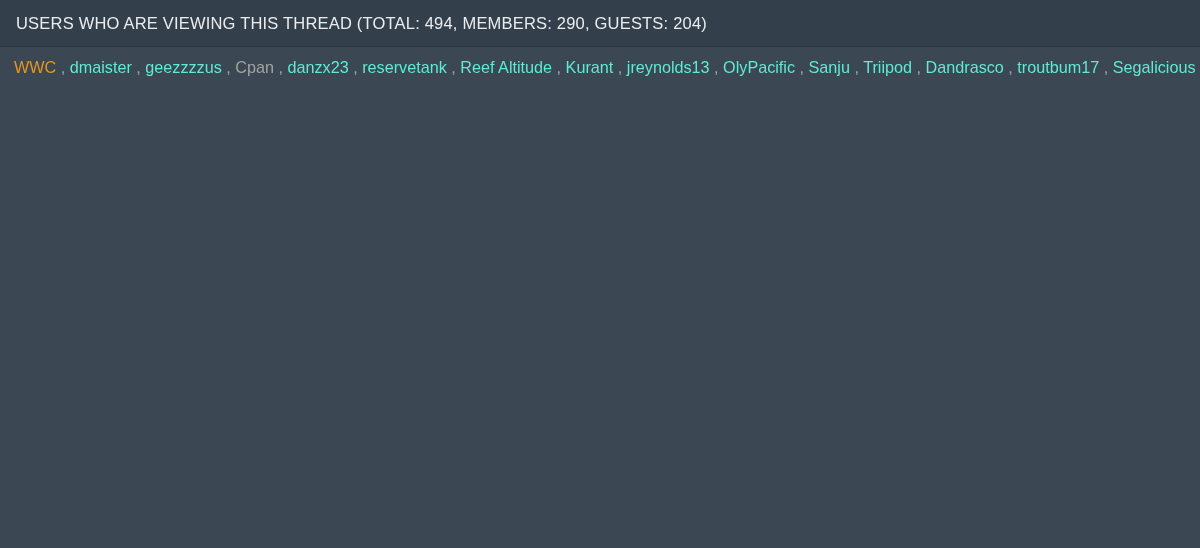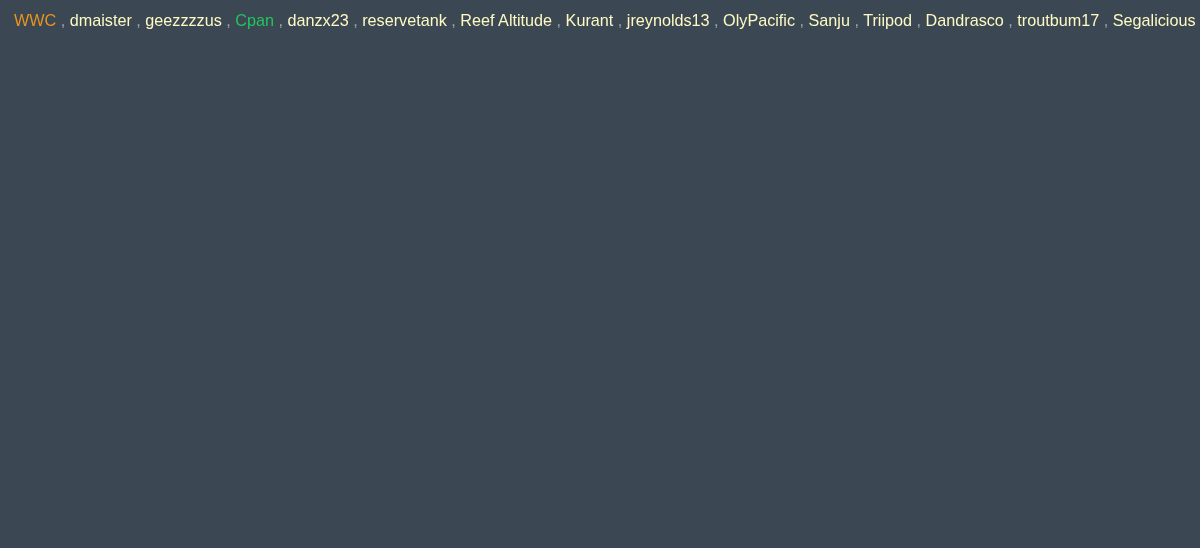--- a/index.html
+++ b/index.html
@@ -37,32 +37,35 @@
   #user-list {
     padding: 9px 14px 6px 14px;
     box-sizing: border-box;
     color: #c3ccd4;
     font-size: 16.2px;
     line-height: 22.3px;
     text-align: left;
     word-spacing: 0px;
   }
   .user-entry {
-    color: #fef9c3;
+    color: #5eead4;
     text-decoration: none;
     white-space: nowrap;
   }
   .user-entry.role-staff { color: #e8941f; margin-top: 28px; }
-  .user-entry.role-premium { color: #22c55e; }
+  .user-entry.role-premium { color: #a3a3a3; }
   .sep {
     color: #9aa6b0;
     white-space: pre;
   }
 </style>
 </head>
 <body>
 
 <div id="viewing-panel">
 
+  <div id="panel-header">
+    <div id="panel-header-title">USERS WHO ARE VIEWING THIS THREAD (TOTAL: 494, MEMBERS: 290, GUESTS: 204)</div>
+  </div>
 
   <div id="user-list"><a class="user-entry role-staff">WWC</a><span class="sep"> , </span><a class="user-entry role-member">dmaister</a><span class="sep"> , </span><a class="user-entry role-member">geezzzzus</a><span class="sep"> , </span><a class="user-entry role-premium">Cpan</a><span class="sep"> , </span><a class="user-entry role-member">danzx23</a><span class="sep"> , </span><a class="user-entry role-member">reservetank</a><span class="sep"> , </span><a class="user-entry role-member">Reef Altitude</a><span class="sep"> , </span><a class="user-entry role-member">Kurant</a><span class="sep"> , </span><a class="user-entry role-member">jreynolds13</a><span class="sep"> , </span><a class="user-entry role-member">OlyPacific</a><span class="sep"> , </span><a class="user-entry role-member">Sanju</a><span class="sep"> , </span><a class="user-entry role-member">Triipod</a><span class="sep"> , </span><a class="user-entry role-member">Dandrasco</a><span class="sep"> , </span><a class="user-entry role-member">troutbum17</a><span class="sep"> , </span><a class="user-entry role-member">Segalicious</a><span class="sep"> , </span></div>
 
 </div>
 
 </body></html>

